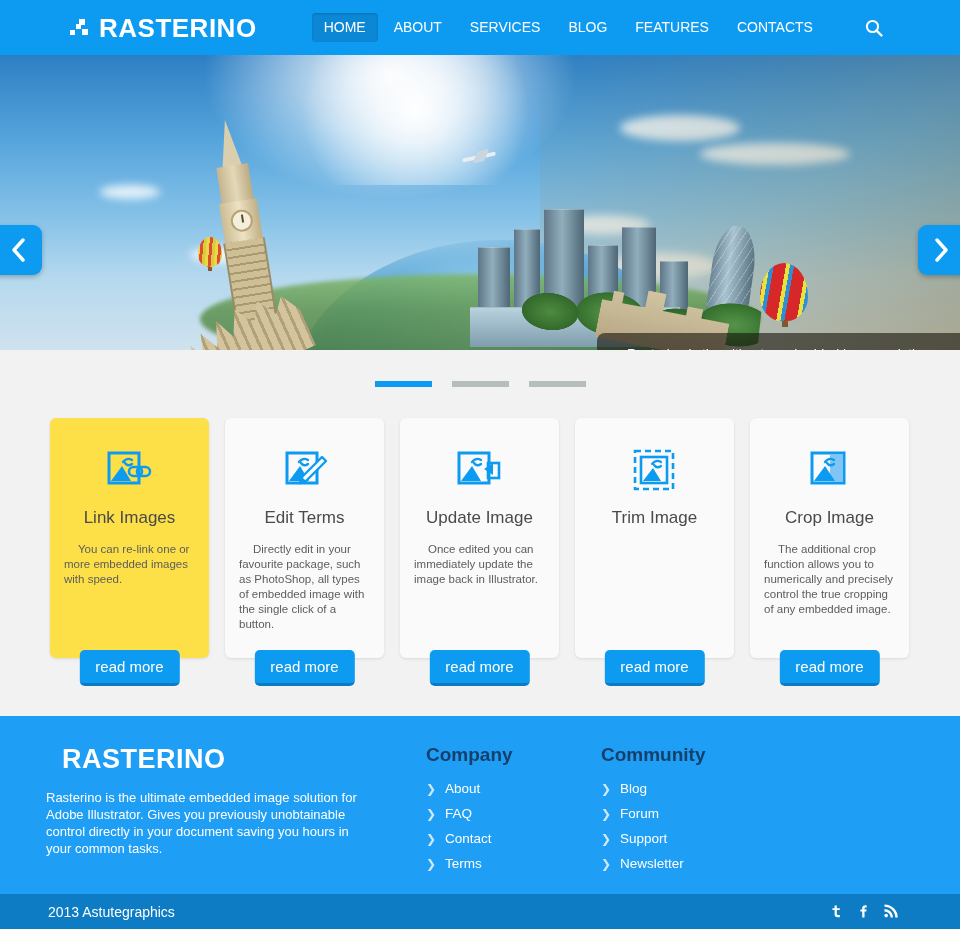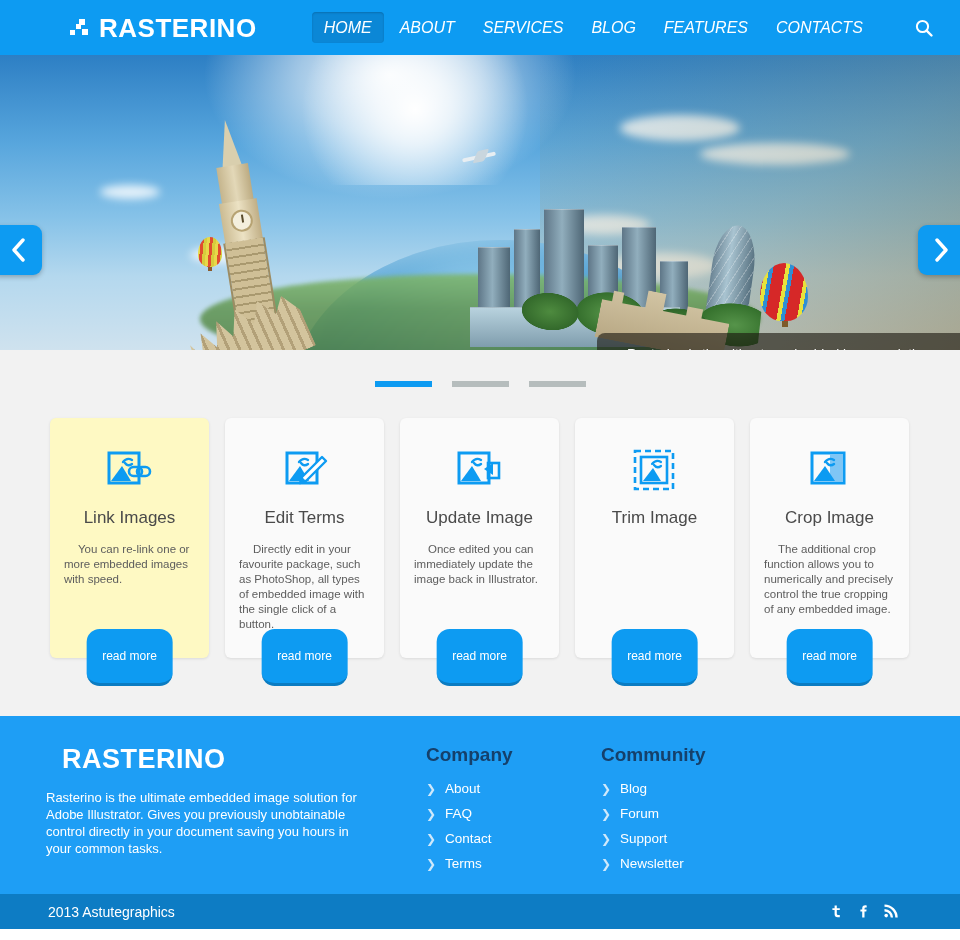--- a/index.html
+++ b/index.html
@@ -49,27 +49,26 @@
   }
 
   .nav {
     display: flex;
     align-items: center;
     margin-left: 55px;
     gap: 4px;
   }
   .nav-item {
     color: #ffffff;
-    font-size: 16px;
+    font-size: 14px;
     padding: 7px 12px;
     border-radius: 4px;
     cursor: pointer;
     white-space: nowrap;
     line-height: 1.1;
-    font-style: italic;
   }
   .nav-item.active {
     background: #0b87d6;
     box-shadow: inset 0 1px 2px rgba(0,0,0,0.18);
   }
   .search-btn {
     margin-left: 36px;
     width: 26px; height: 26px;
     display: flex; align-items: center; justify-content: center;
     cursor: pointer;
@@ -294,21 +293,21 @@
     width: 159px;
     min-height: 240px;
     background: #fafafa;
     border-radius: 6px;
     box-shadow: 0 1px 3px rgba(0,0,0,0.10);
     padding: 30px 14px 16px 14px;
     display: flex;
     flex-direction: column;
     align-items: center;
   }
-  .card.first { background: #fef9c3; }
+  .card.first { background: #fde047; }
   .card-icon {
     width: 48px; height: 44px;
     margin-bottom: 16px;
     display: flex; align-items: center; justify-content: center;
   }
   .card-title {
     font-size: 17px;
     color: #4a4a4a;
     font-weight: normal;
     margin-bottom: 14px;
@@ -323,23 +322,23 @@
     text-indent: 14px;
     width: 100%;
   }
   .read-more {
     position: absolute;
     left: 50%;
     transform: translateX(-50%);
     bottom: -28px;
     background: #0d9bf2;
     color: #ffffff;
-    font-size: 12px;
-    padding: 20px 16px;
-    border-radius: 13px;
+    font-size: 15px;
+    padding: 8px 16px;
+    border-radius: 5px;
     border: none;
     border-bottom: 3px solid #0b7cc2;
     cursor: pointer;
     font-family: "Liberation Sans", sans-serif;
     white-space: nowrap;
   }
 
   
   .footer {
     width: 960px;

